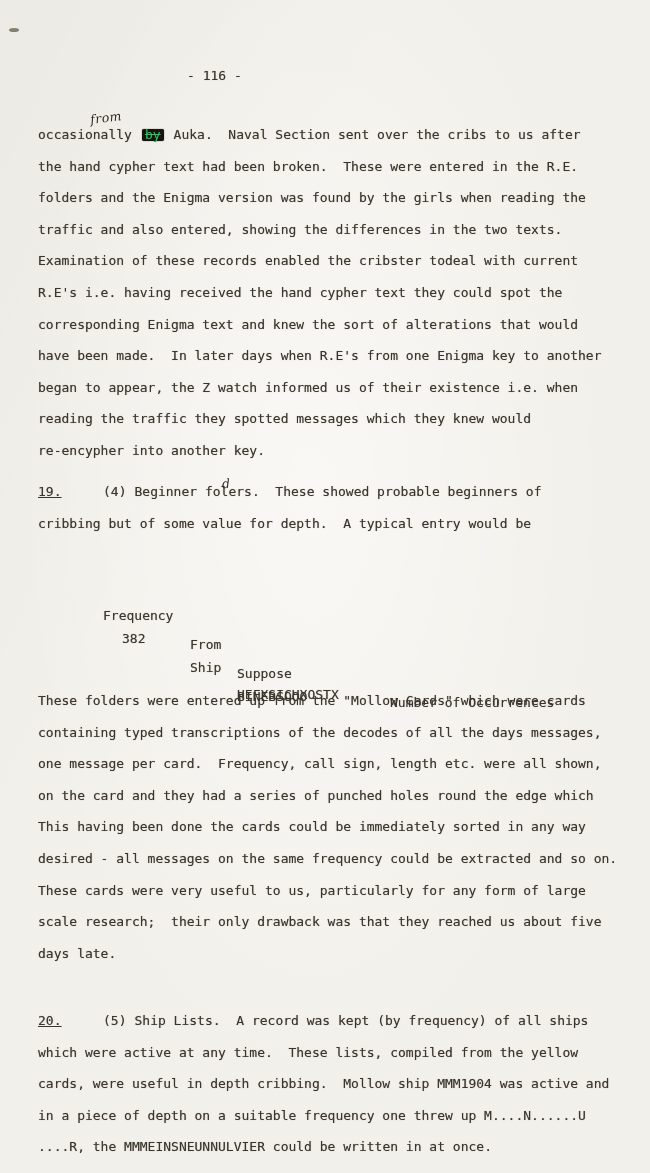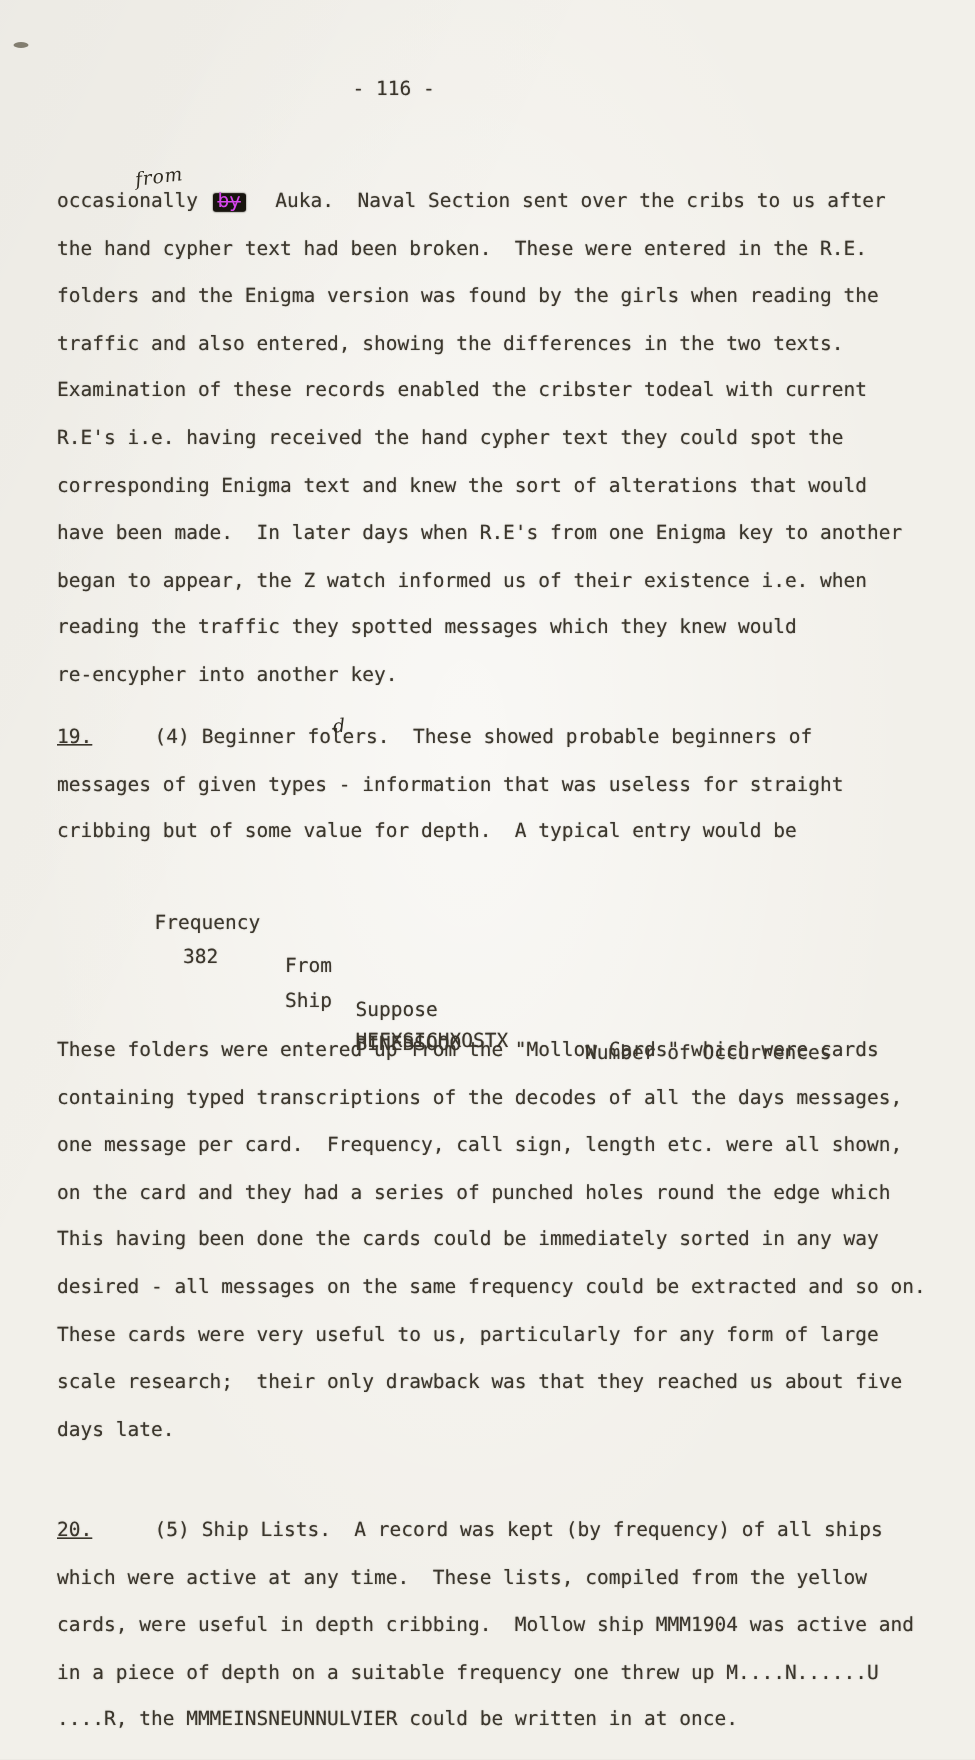--- a/index.html
+++ b/index.html
@@ -10,38 +10,38 @@
       radial-gradient(ellipse at 48% 42%, rgba(255,255,255,0.55) 0%, rgba(255,255,255,0) 62%),
       linear-gradient(115deg, rgba(0,0,0,0.025), rgba(0,0,0,0) 35%),
       #f2f0ea;
     font-family:"DejaVu Sans Mono", monospace;
     font-size:13px;
     color:#3b362c;
     overflow:hidden;
   }
   .speck{position:absolute;background:#55503f;border-radius:50%;opacity:.7;}
   .page-number{
-    position:absolute;left:187px;top:44px;height:31px;line-height:31px;
-    white-space:pre;text-shadow:0 0 .8px rgba(59,54,44,.5);margin-left:48px;
+    position:absolute;left:187px;top:60px;height:31px;line-height:31px;
+    white-space:pre;text-shadow:0 0 .8px rgba(59,54,44,.5);
   }
   .block{position:absolute;left:38px;width:600px;}
   .tl{height:31.6px;line-height:31.6px;white-space:pre;text-shadow:0 0 .8px rgba(59,54,44,.5);}
   .para-num{display:inline-block;width:65px;text-decoration:underline;}
   .sp{display:inline-block;width:8px;}
   .underlined{text-underline-offset:3px;text-decoration-thickness:1.2px;}
   .heading{position:relative;}
   .handwritten{
     font-family:"DejaVu Serif", serif;font-style:italic;font-size:12.5px;
     color:#2f2b21;text-shadow:none;letter-spacing:.5px;
   }
   .strike-wrap{position:relative;display:inline-block;}
   .from-insert{position:absolute;left:-42px;top:-17px;transform:rotate(-7deg);white-space:nowrap;}
   .blob{
-    display:inline-block;background:#18150f;color:#d946ef;
-    padding:0 3px;margin:0 20px 0 10px;border-radius:2px;
+    display:inline-block;background:#18150f;color:#22c55e;
+    padding:0 3px;margin:0 10px 0 10px;border-radius:2px;
     height:12px;line-height:12px;vertical-align:baseline;
     box-shadow:0 0 1px #18150f;
     text-decoration:line-through;
   }
   .d-insert{position:absolute;left:88px;top:-16px;transform:rotate(-4deg);}
   .table-block{position:absolute;left:38px;top:564px;width:600px;height:126px;}
   .trow{position:absolute;left:0;width:100%;height:29px;line-height:29px;white-space:pre;text-shadow:0 0 .8px rgba(59,54,44,.5);}
   .tcell{position:absolute;}
 </style>
 </head>
@@ -62,21 +62,20 @@
     <div class="tl">R.E's i.e. having received the hand cypher text they could spot the</div>
     <div class="tl">corresponding Enigma text and knew the sort of alterations that would</div>
     <div class="tl">have been made.  In later days when R.E's from one Enigma key to another</div>
     <div class="tl">began to appear, the Z watch informed us of their existence i.e. when</div>
     <div class="tl">reading the traffic they spotted messages which they knew would</div>
     <div class="tl">re-encypher into another key.</div>
   </div>
 
   <div class="block" style="top:476px">
     <div class="tl"><span class="para-num">19.</span><span>(4)</span><span class="sp"></span><span class="underlined heading"><span>Beginner fol</span><span class="handwritten d-insert">d</span><span>ers</span></span><span>.  These showed probable beginners of</span></div>
-    <div class="tl">messages of given types - information that was useless for straight</div>
     <div class="tl">cribbing but of some value for depth.  A typical entry would be</div>
   </div>
 
   <div class="table-block">
     <div class="trow" style="top:8px">
       <span class="tcell" style="left:65px">Frequency</span>
       <span class="tcell" style="left:152px">From</span>
       <span class="tcell" style="left:199px">Suppose</span>
       <span class="tcell" style="left:352px">Number of Occurrences</span>
     </div>

